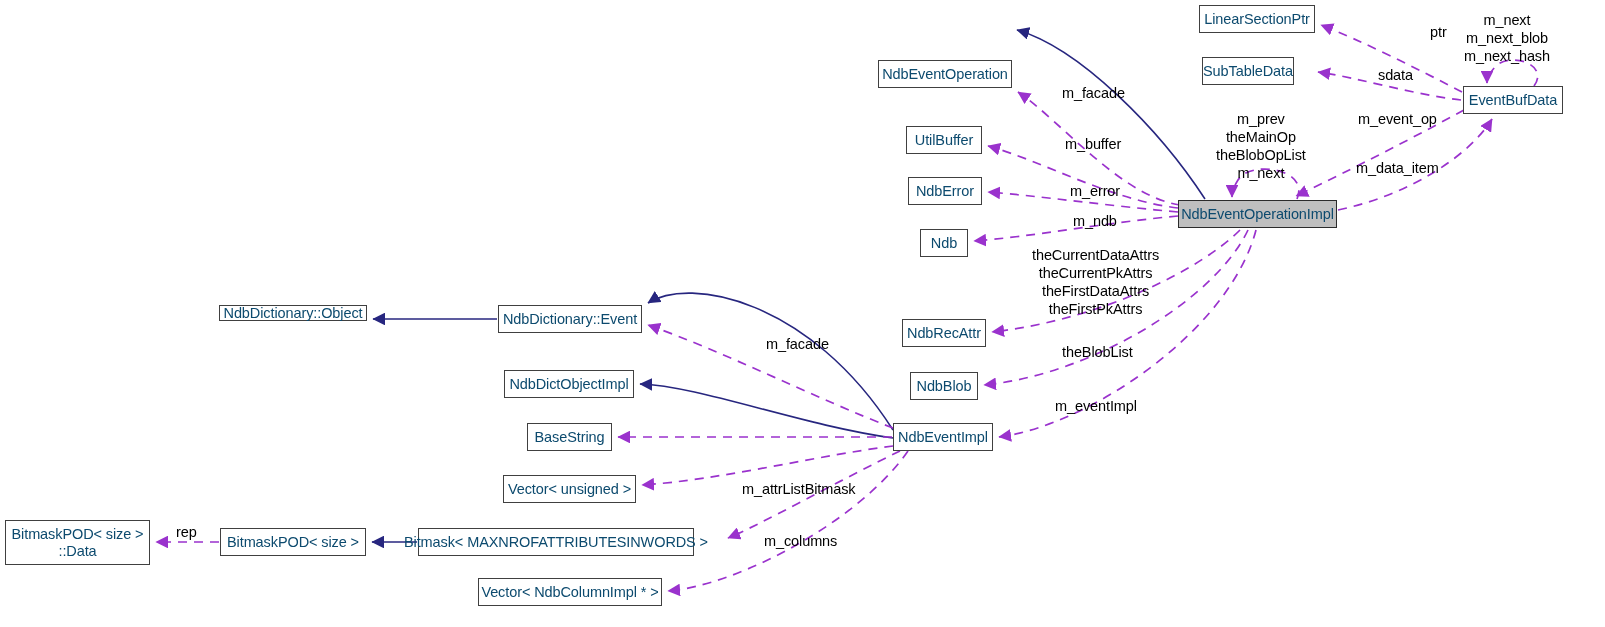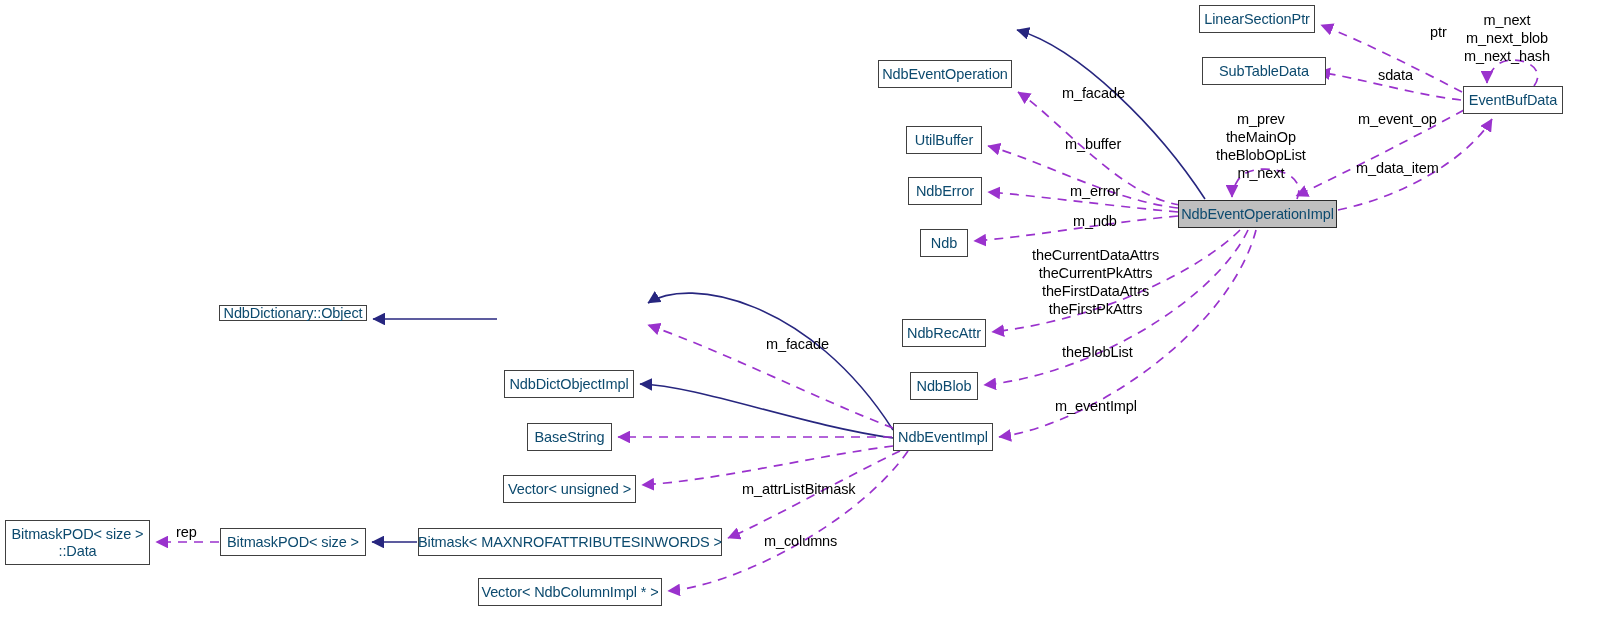--- a/index.html
+++ b/index.html
@@ -115,34 +115,35 @@
 
       <path d="M 219 542 L 156 542"></path>
     </g>
   </svg>
 
   <div class="node" style="left:878px;top:60px;width:134px;height:28px;">NdbEventOperation</div>
   <div class="node" style="left:906px;top:126px;width:76px;height:28px;">UtilBuffer</div>
   <div class="node" style="left:908px;top:177px;width:74px;height:28px;">NdbError</div>
   <div class="node" style="left:920px;top:229px;width:48px;height:28px;">Ndb</div>
   <div class="node" style="left:1199px;top:5px;width:116px;height:28px;">LinearSectionPtr</div>
-  <div class="node" style="left:1202px;top:57px;width:124px;height:28px;">SubTableData</div>
+  <div class="node" style="left:1202px;top:57px;width:92px;height:28px;">SubTableData</div>
   <div class="node" style="left:1463px;top:86px;width:100px;height:28px;">EventBufData</div>
   <div class="node highlight" style="left:1178px;top:200px;width:159px;height:28px;">NdbEventOperationImpl</div>
   <div class="node" style="left:219px;top:305px;width:148px;height:16px;">NdbDictionary::Object</div>
+  <div class="node" style="left:498px;top:305px;width:144px;height:28px;">NdbDictionary::Event</div>
   <div class="node" style="left:504px;top:370px;width:130px;height:28px;">NdbDictObjectImpl</div>
   <div class="node" style="left:902px;top:319px;width:84px;height:28px;">NdbRecAttr</div>
   <div class="node" style="left:910px;top:372px;width:68px;height:28px;">NdbBlob</div>
   <div class="node" style="left:527px;top:423px;width:85px;height:28px;">BaseString</div>
   <div class="node" style="left:893px;top:423px;width:100px;height:28px;">NdbEventImpl</div>
   <div class="node" style="left:503px;top:475px;width:133px;height:28px;">Vector&lt; unsigned &gt;</div>
   <div class="node" style="left:5px;top:520px;width:145px;height:45px;">BitmaskPOD&lt; size &gt;
 ::Data</div>
   <div class="node" style="left:220px;top:528px;width:146px;height:28px;">BitmaskPOD&lt; size &gt;</div>
-  <div class="node" style="left:418px;top:528px;width:304px;height:28px;">Bitmask&lt; MAXNROFATTRIBUTESINWORDS &gt;</div>
+  <div class="node" style="left:418px;top:528px;width:276px;height:28px;">Bitmask&lt; MAXNROFATTRIBUTESINWORDS &gt;</div>
   <div class="node" style="left:478px;top:578px;width:184px;height:28px;">Vector&lt; NdbColumnImpl * &gt;</div>
 
   <div class="edge-label" style="left:1062px;top:84px;">m_facade</div>
   <div class="edge-label" style="left:1065px;top:135px;">m_buffer</div>
   <div class="edge-label" style="left:1070px;top:182px;">m_error</div>
   <div class="edge-label" style="left:1073px;top:212px;">m_ndb</div>
   <div class="edge-label" style="left:1390px;top:23px;margin-left:40px;">ptr</div>
   <div class="edge-label" style="left:1378px;top:66px;">sdata</div>
   <div class="edge-label" style="left:1358px;top:110px;">m_event_op</div>
   <div class="edge-label" style="left:1356px;top:159px;">m_data_item</div>

